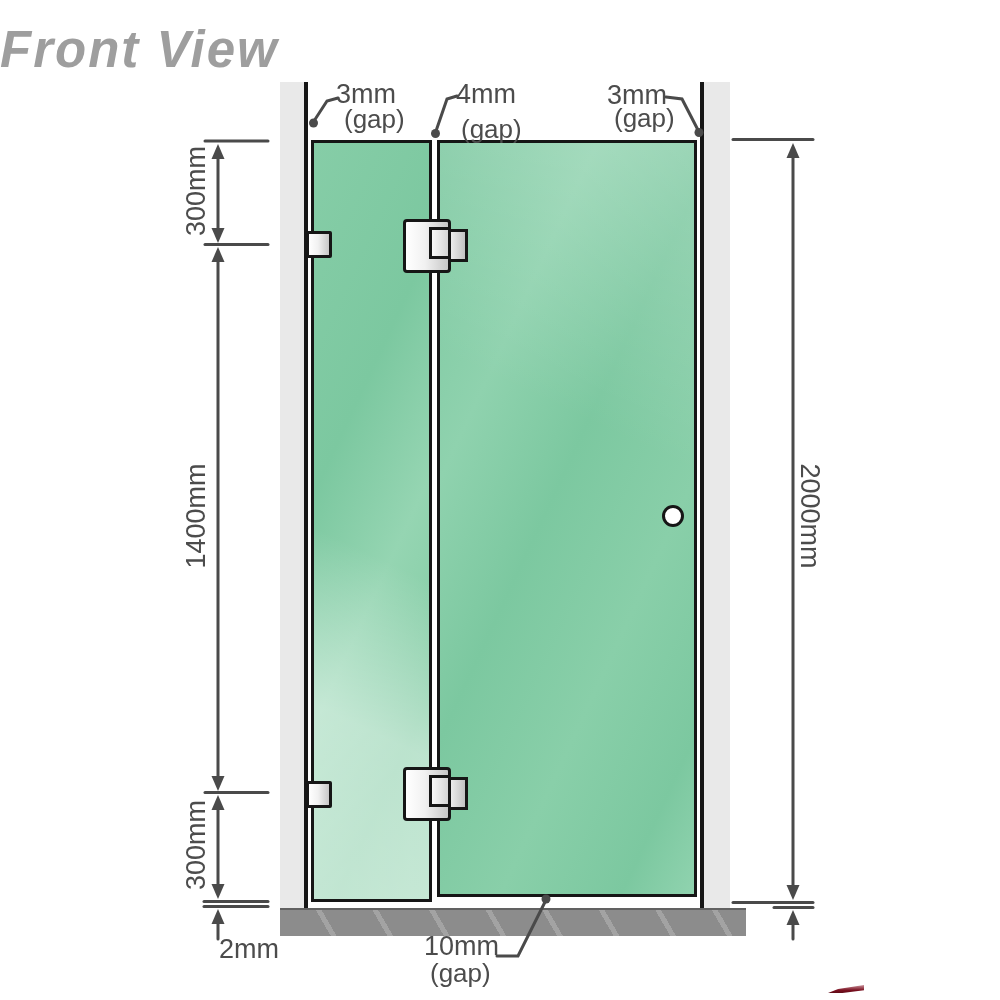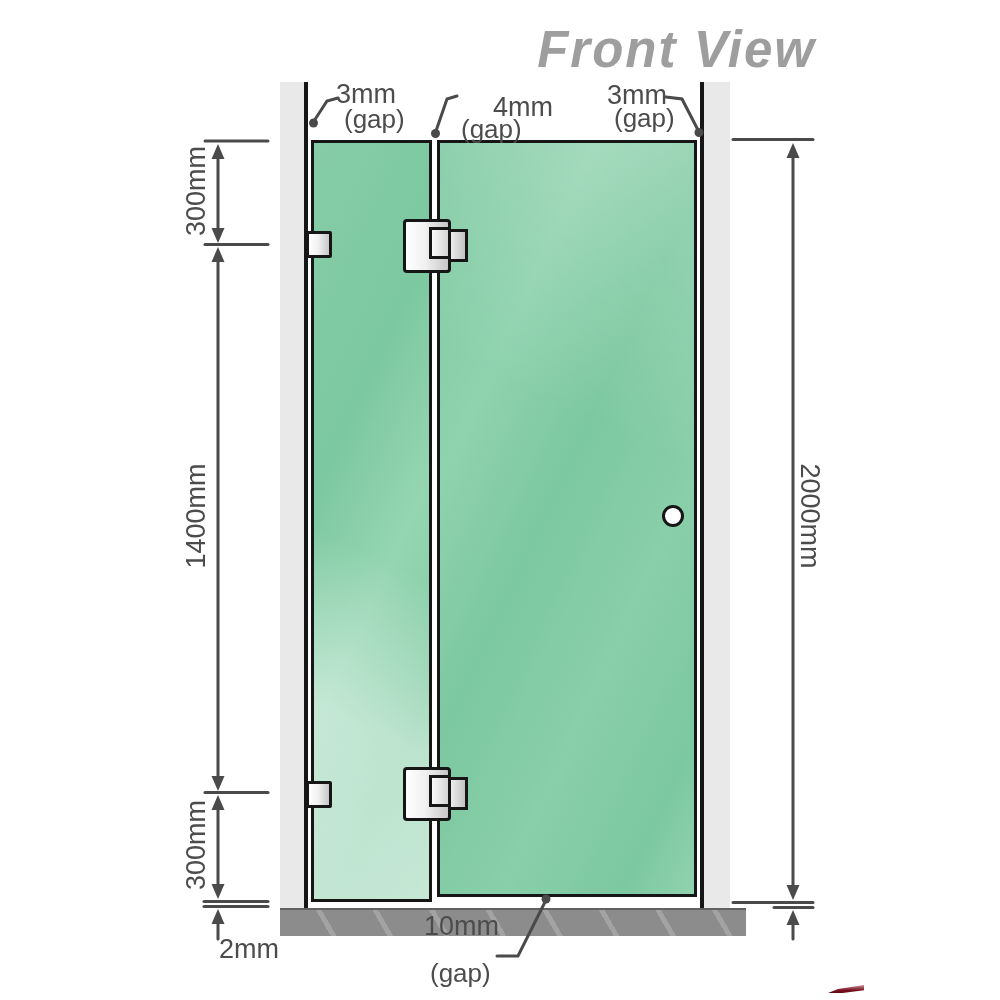--- a/index.html
+++ b/index.html
@@ -2,21 +2,21 @@
 <html><head>
 <meta charset="utf-8">
 <style>
   * { margin:0; padding:0; box-sizing:border-box; }
   html,body { width:1000px; height:1000px; background:#ffffff; overflow:hidden; }
   body { font-family:"Liberation Sans", sans-serif; position:relative; }
   .canvas { position:absolute; left:0; top:0; width:1000px; height:1000px; background:#fff; }
 
   .title {
     position:absolute; left:0; top:20px; width:816px; height:58px;
-    text-align:right; font-size:51px; font-weight:bold; font-style:italic;
+    text-align:left; font-size:51px; font-weight:bold; font-style:italic;
     color:#9e9e9e; letter-spacing:2px;
   }
 
   .wall { position:absolute; top:82px; height:826px; background:#e9e9e9; }
   .wall-left  { left:280px; width:28px; border-right:4px solid #161616; }
   .wall-right { left:700px; width:30px; border-left:4px solid #161616; }
 
   .floor {
     position:absolute; left:280px; top:908px; width:466px; height:28px;
     background:repeating-linear-gradient(60deg, rgba(255,255,255,0) 0 44px, rgba(255,255,255,.20) 44px 49px), #8c8c8c;
@@ -131,30 +131,30 @@
       <path d="M666 97 L682 99 L698 130"></path>
       <circle cx="699" cy="132.5" r="4.5" fill="#4a4a4a" stroke="none"></circle>
       <path d="M497 956 L518 956 L545.5 901"></path>
       <circle cx="546" cy="899" r="4.5" fill="#4a4a4a" stroke="none"></circle>
     </g>
   </svg>
 
   <div class="lbl lbl-val" style="left:336px; top:81px;">3mm</div>
   <div class="lbl lbl-gap" style="left:344px; top:106px;">(gap)</div>
 
-  <div class="lbl lbl-val" style="left:456px; top:94px;margin-left:37px;">4mm</div>
+  <div class="lbl lbl-val" style="left:456px; top:81px;">4mm</div>
   <div class="lbl lbl-gap" style="left:461px; top:116px;">(gap)</div>
 
   <div class="lbl lbl-val" style="left:607px; top:82px;">3mm</div>
   <div class="lbl lbl-gap" style="left:614px; top:105px;">(gap)</div>
 
   <div class="lbl lbl-rot rot-ccw" style="left:117px; top:177px;">300mm</div>
   <div class="lbl lbl-rot rot-ccw" style="left:117px; top:502px;">1400mm</div>
   <div class="lbl lbl-rot rot-ccw" style="left:117px; top:831px;">300mm</div>
   <div class="lbl lbl-rot rot-cw" style="left:729px; top:502px;">2000mm</div>
 
   <div class="lbl lbl-val" style="left:202px; top:936px;margin-left:17px;">2mm</div>
-  <div class="lbl lbl-val" style="left:424px; top:913px;">10mm</div>
+  <div class="lbl lbl-val" style="left:424px; top:933px;">10mm</div>
   <div class="lbl lbl-gap" style="left:430px; top:960px;">(gap)</div>
 
   <div class="watermark"></div>
 
 </div>
 
 </body></html>

